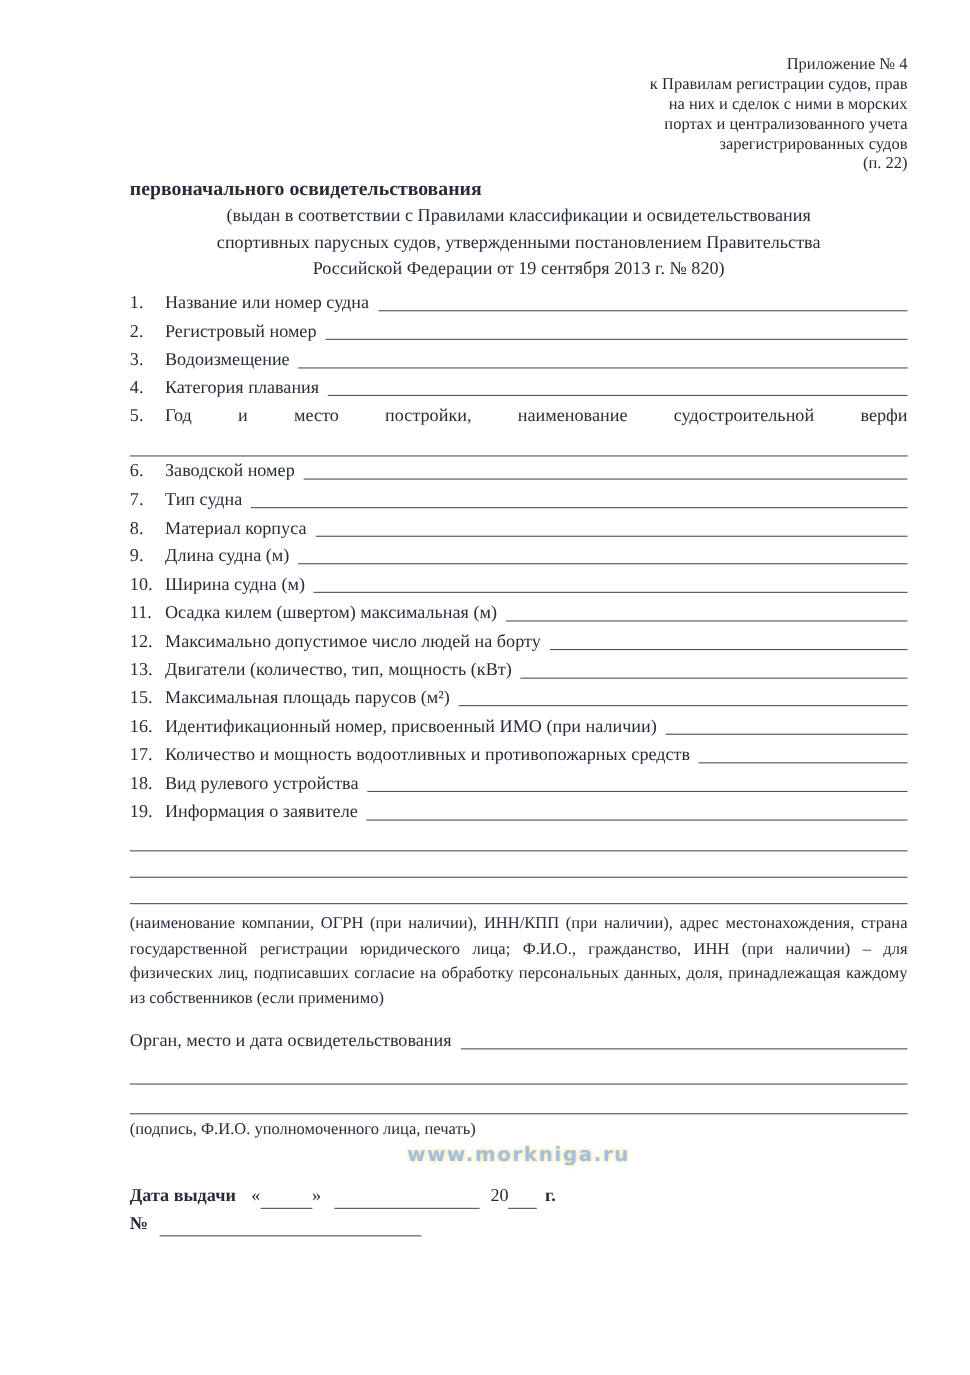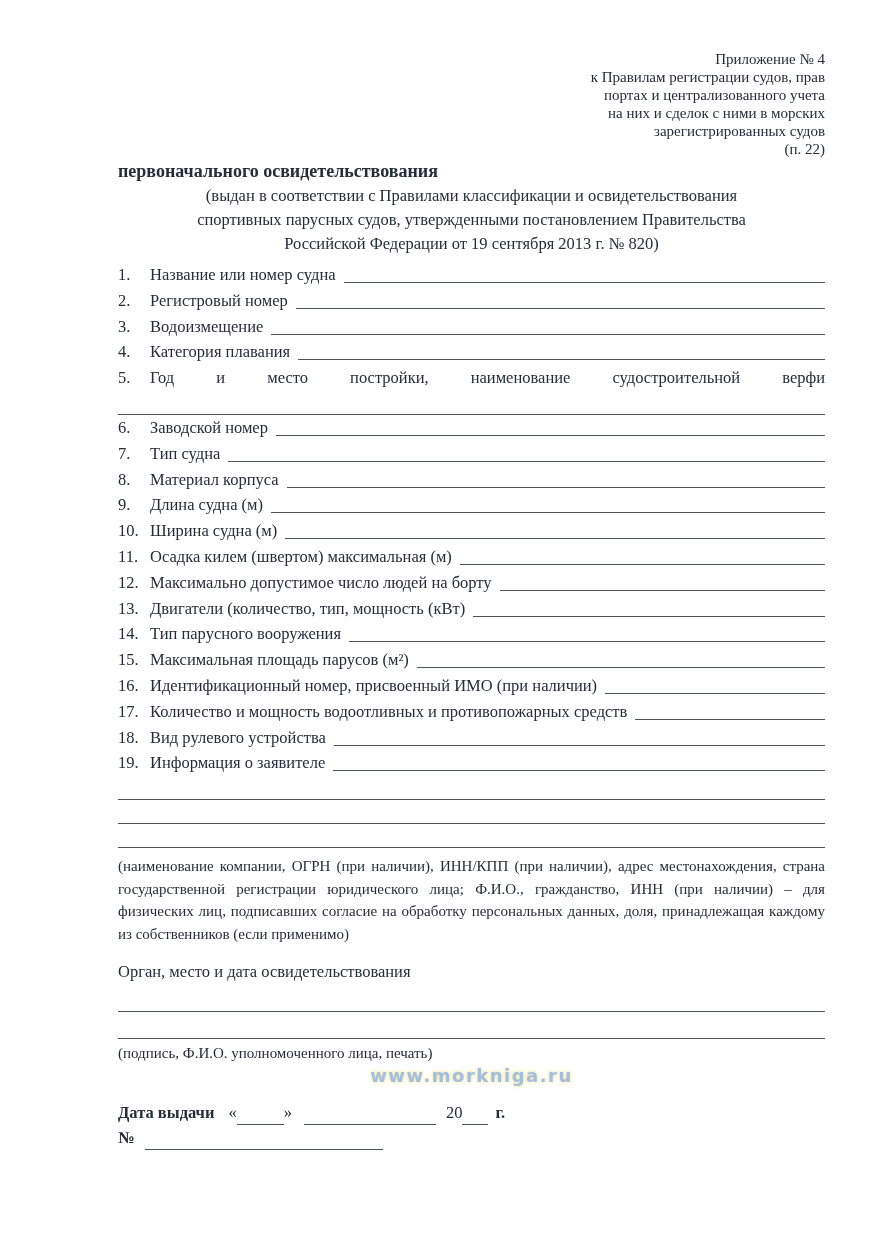--- a/index.html
+++ b/index.html
@@ -34,21 +34,21 @@
   .ffill { flex: 1; height: 20px; border-bottom: 1.6px solid #4e525b; }
   
   .hline { height: 23px; border-bottom: 1.6px solid #4e525b; }
   .hline-tall { height: 26px; border-bottom: 1.6px solid #4e525b; }
   
   .note {
     margin-top: 7px; font-size: 15px; line-height: 22.5px;
     text-align: justify;
   }
   
-  .organ { margin-top: 14px; flex-direction: column; }
+  .organ { margin-top: 14px; }
   
   .caption { margin-top: 4px; text-align: left; font-size: 15px; line-height: 20px; }
   
   .watermark {
     margin-top: 2px; text-align: center;
     font-family: "DejaVu Sans", sans-serif;
     font-weight: bold; font-size: 18px; letter-spacing: 1.5px;
     color: #a3bedf;
     text-shadow: 0 0 3px #eee39a, 0 0 7px #f4eec0;
   }
@@ -69,22 +69,22 @@
   .num-row { margin-top: 0px; }
 </style>
 </head>
 <body>
 
 <div class="page">
 
   <div class="appendix">
     <div>Приложение № 4</div>
     <div>к Правилам регистрации судов, прав</div>
+    <div>на них и сделок с ними в морских</div>
     <div>портах и централизованного учета</div>
-    <div>на них и сделок с ними в морских</div>
     <div>зарегистрированных судов</div>
     <div>(п. 22)</div>
   </div>
 
   <div class="title-line2">первоначального освидетельствования</div>
   <div class="sub-line">(выдан в соответствии с Правилами классификации и освидетельствования</div>
   <div class="sub-line">спортивных парусных судов, утвержденными постановлением Правительства</div>
   <div class="sub-line">Российской Федерации от 19 сентября 2013 г. № 820)</div>
 
   <div class="fields">
@@ -147,25 +147,20 @@
       <span class="ffill"></span>
     </div>
     <div class="frow">
       <span class="fnum">12.</span>
       <span class="flabel">Максимально допустимое число людей на борту</span>
       <span class="ffill"></span>
     </div>
     <div class="frow">
       <span class="fnum">13.</span>
       <span class="flabel">Двигатели (количество, тип, мощность (кВт)</span>
-      <span class="ffill"></span>
-    </div>
-    <div class="frow">
-      <span class="fnum">14.</span>
-      <span class="flabel">Тип парусного вооружения</span>
       <span class="ffill"></span>
     </div>
     <div class="frow">
       <span class="fnum">15.</span>
       <span class="flabel">Максимальная площадь парусов (м²)</span>
       <span class="ffill"></span>
     </div>
     <div class="frow">
       <span class="fnum">16.</span>
       <span class="flabel">Идентификационный номер, присвоенный ИМО (при наличии)</span>

